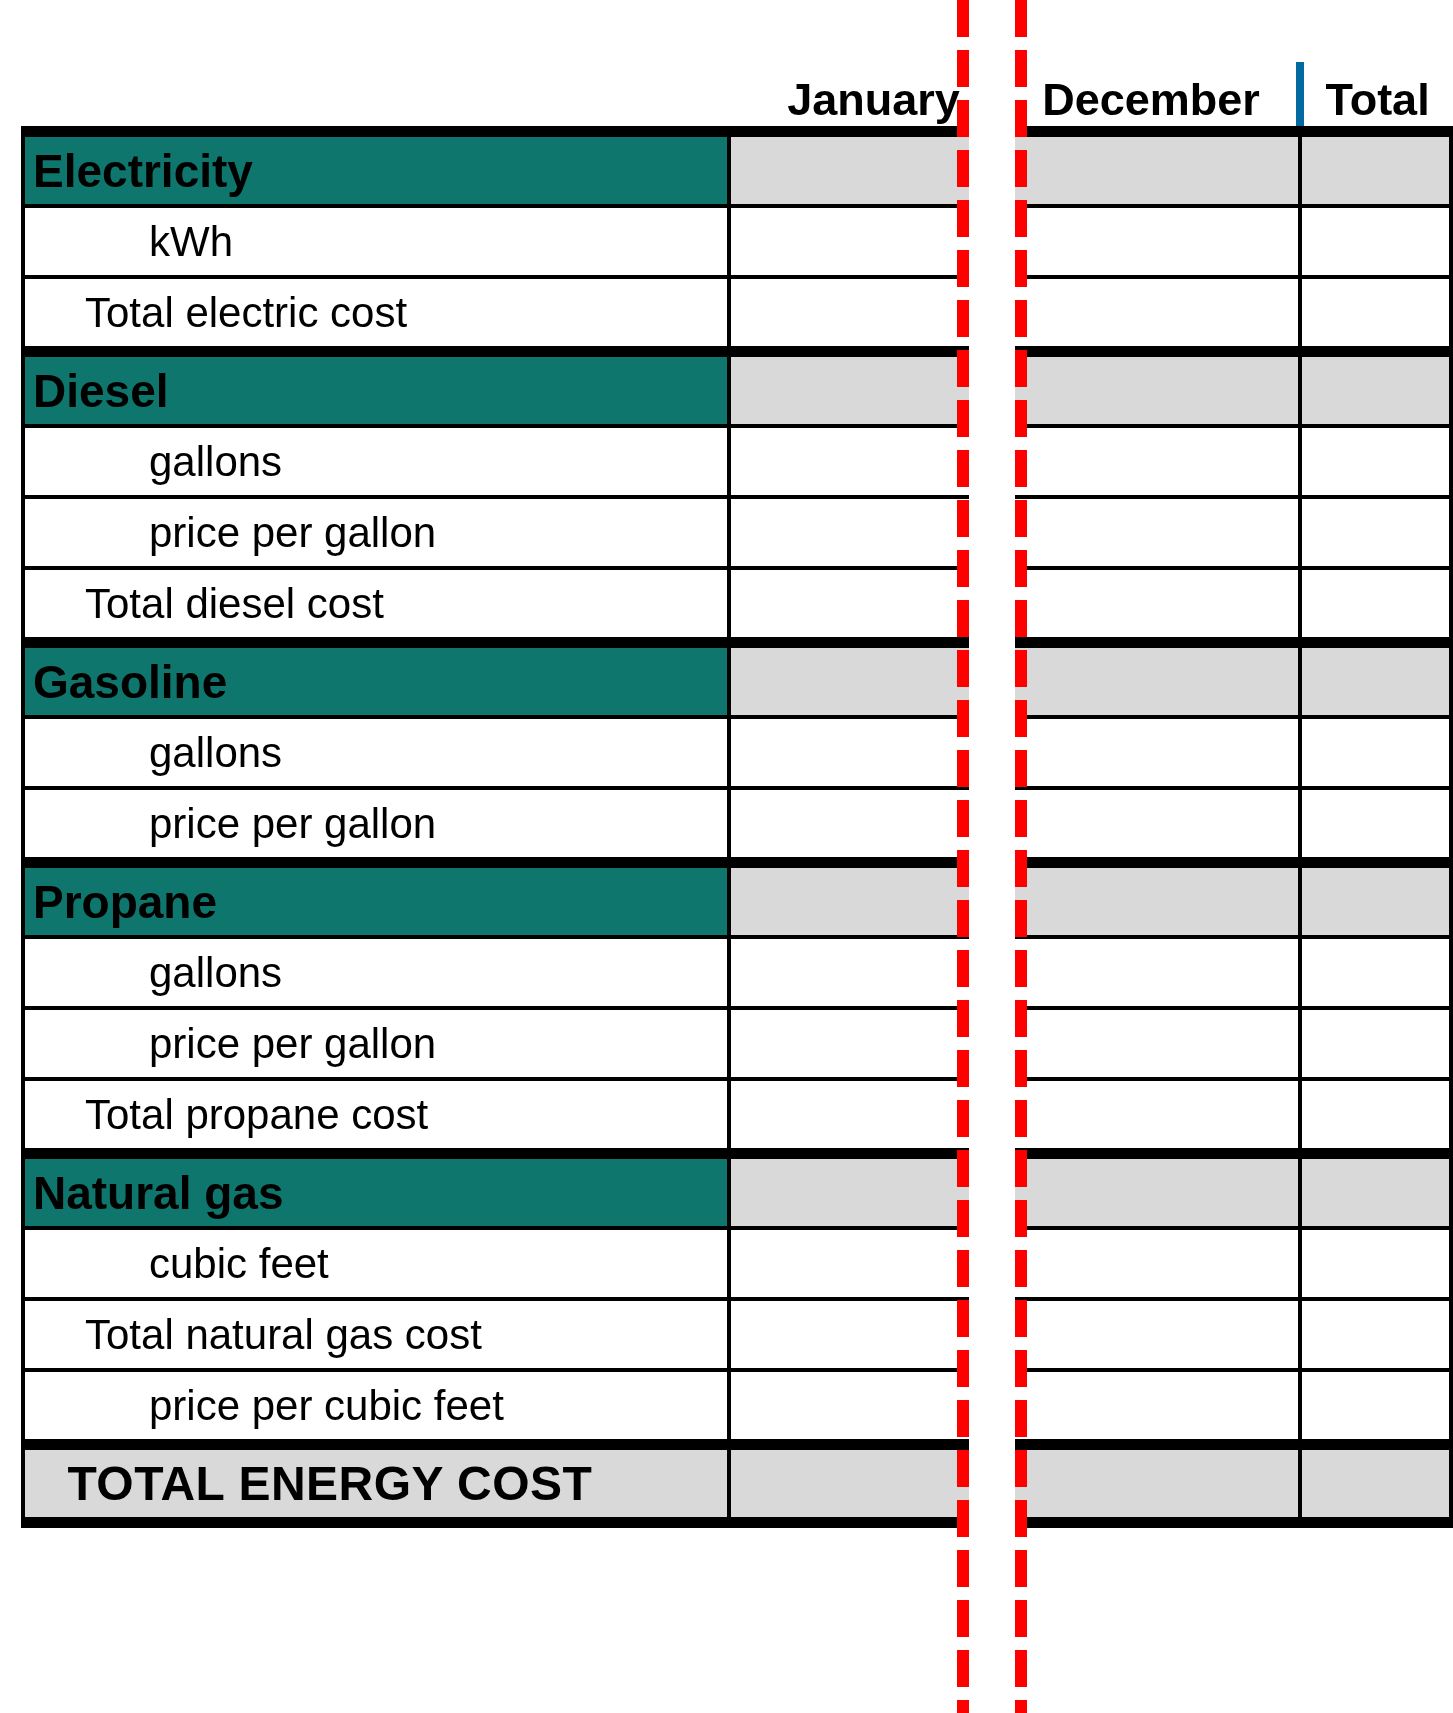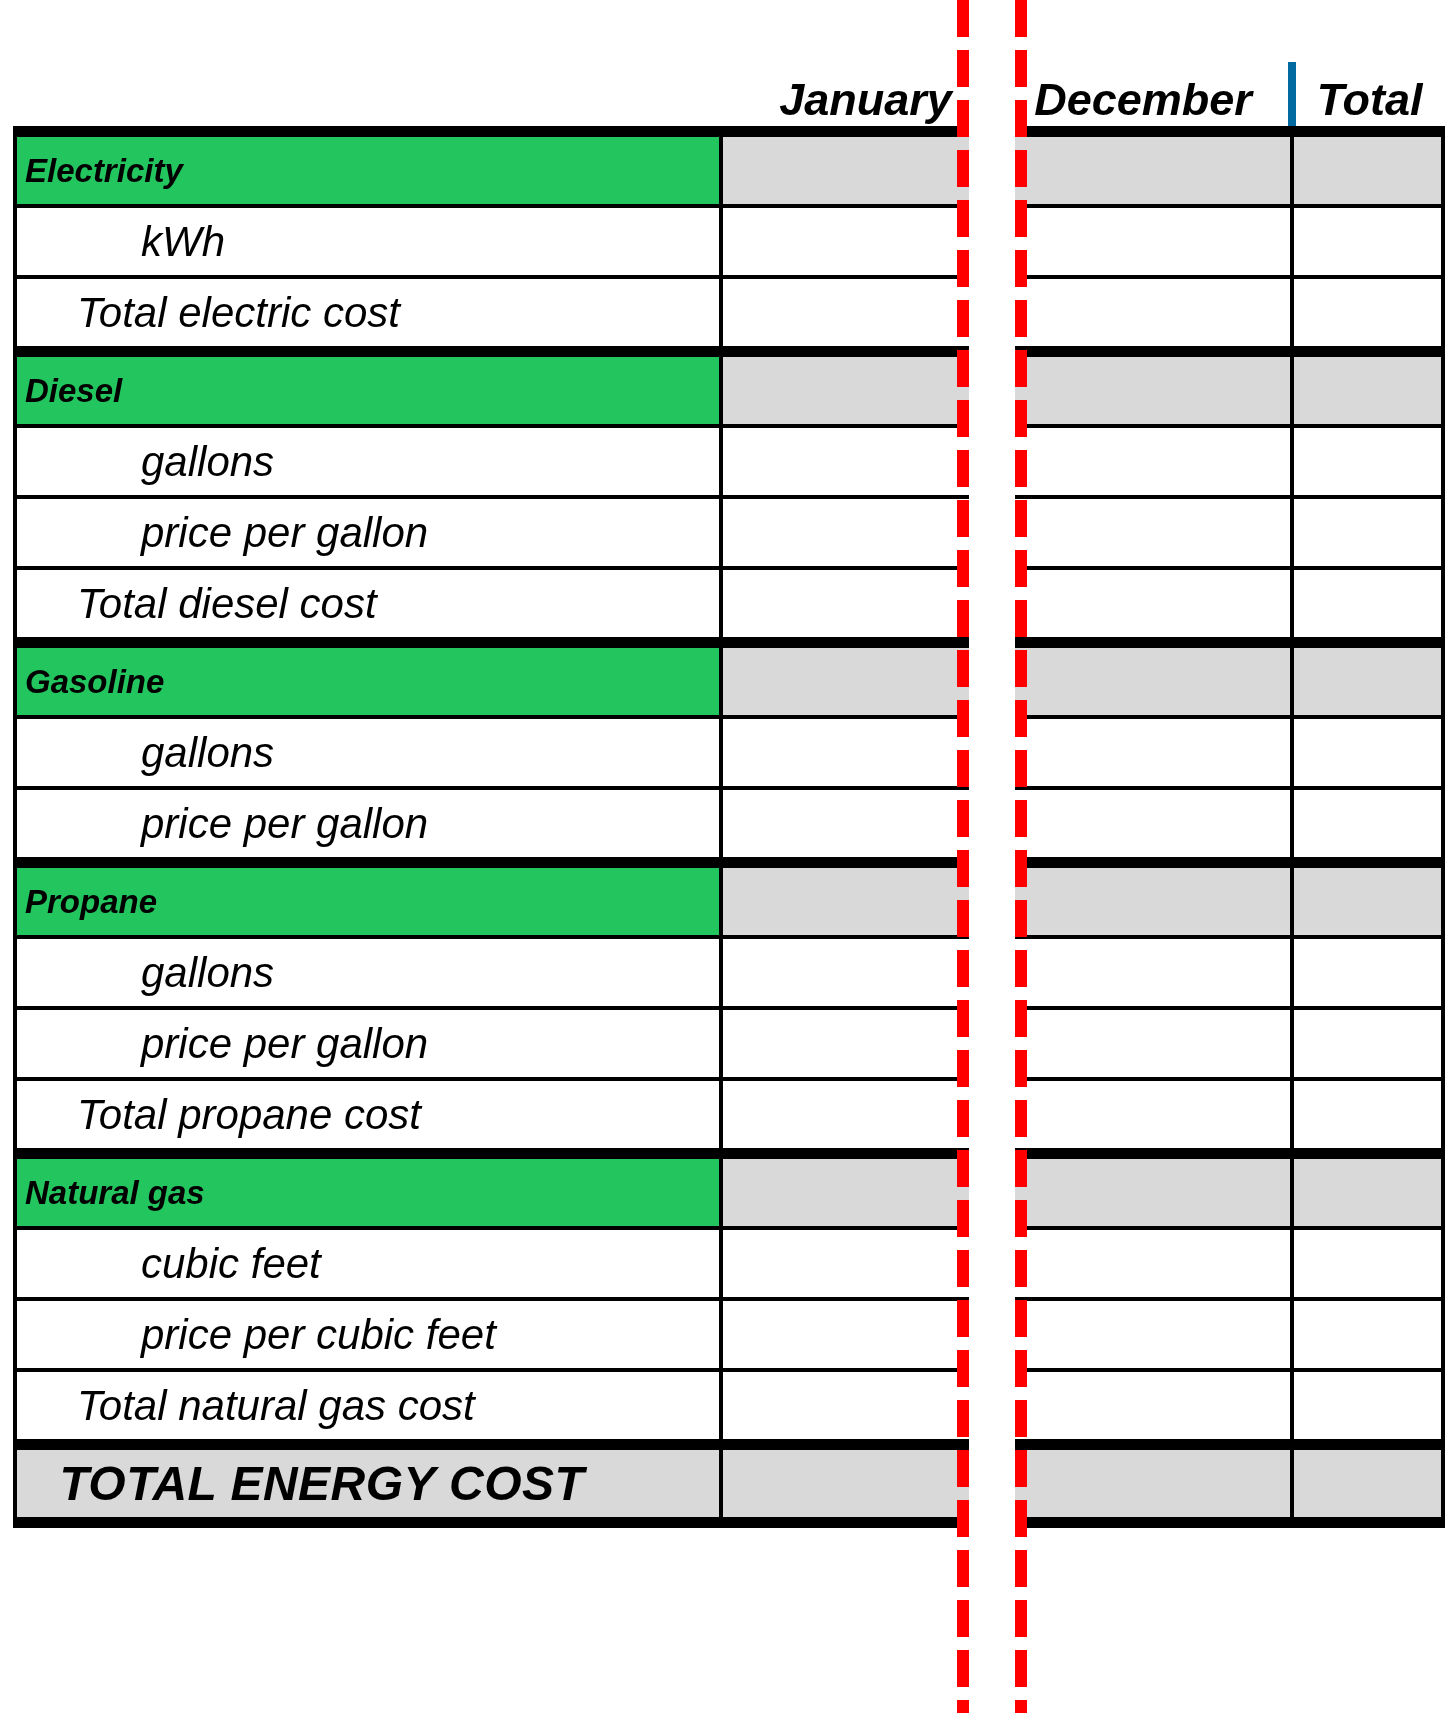--- a/index.html
+++ b/index.html
@@ -20,24 +20,23 @@
   #stage {
     position: absolute;
     left: 0; top: 0;
     width: 1453px;
     height: 1713px;
   }
 
   
   .sheet {
     position: absolute;
-    left: 13px;
+    left: 21px;
     top: 62px;
     width: 1432px;
-    font-style: italic;
   }
 
   table.energy {
     border-collapse: collapse;
     table-layout: fixed;
     width: 1432px;
   }
 
   
   col.c-label { width: 688px; }
@@ -75,24 +74,24 @@
     line-height: 1.0;
     vertical-align: middle;
     background: #ffffff;
     white-space: nowrap;
     overflow: hidden;
   }
 
   
   tr.section-head td { border-top-width: 11px; }
   tr.section-head td.label {
-    background: #22c55e;
+    background: #0f766e;
     font-weight: bold;
     padding-left: 8px;
-    font-size: 33px;
+    font-size: 46px;
   }
   tr.section-head td.val { background: #d9d9d9; }
 
   
   td.label       { text-align: left; }
   td.label.lvl2  { padding-left: 124px; }
   td.label.lvl1  { padding-left: 60px; }
 
   
   td.val { }
@@ -253,27 +252,27 @@
             <td class="val "></td>
             <td class="val "></td>
           </tr>
           <tr>
             <td class="label lvl2">cubic feet</td>
             <td class="val "></td>
             <td class="val "></td>
             <td class="val "></td>
           </tr>
           <tr>
+            <td class="label lvl1">Total natural gas cost</td>
+            <td class="val "></td>
+            <td class="val "></td>
+            <td class="val "></td>
+          </tr>
+          <tr>
             <td class="label lvl2">price per cubic feet</td>
-            <td class="val "></td>
-            <td class="val "></td>
-            <td class="val "></td>
-          </tr>
-          <tr>
-            <td class="label lvl1">Total natural gas cost</td>
             <td class="val "></td>
             <td class="val "></td>
             <td class="val "></td>
           </tr>
           <tr class="grand-total">
             <td class="label">TOTAL ENERGY COST</td>
             <td class="val"></td>
             <td class="val"></td>
             <td class="val"></td>
           </tr>

